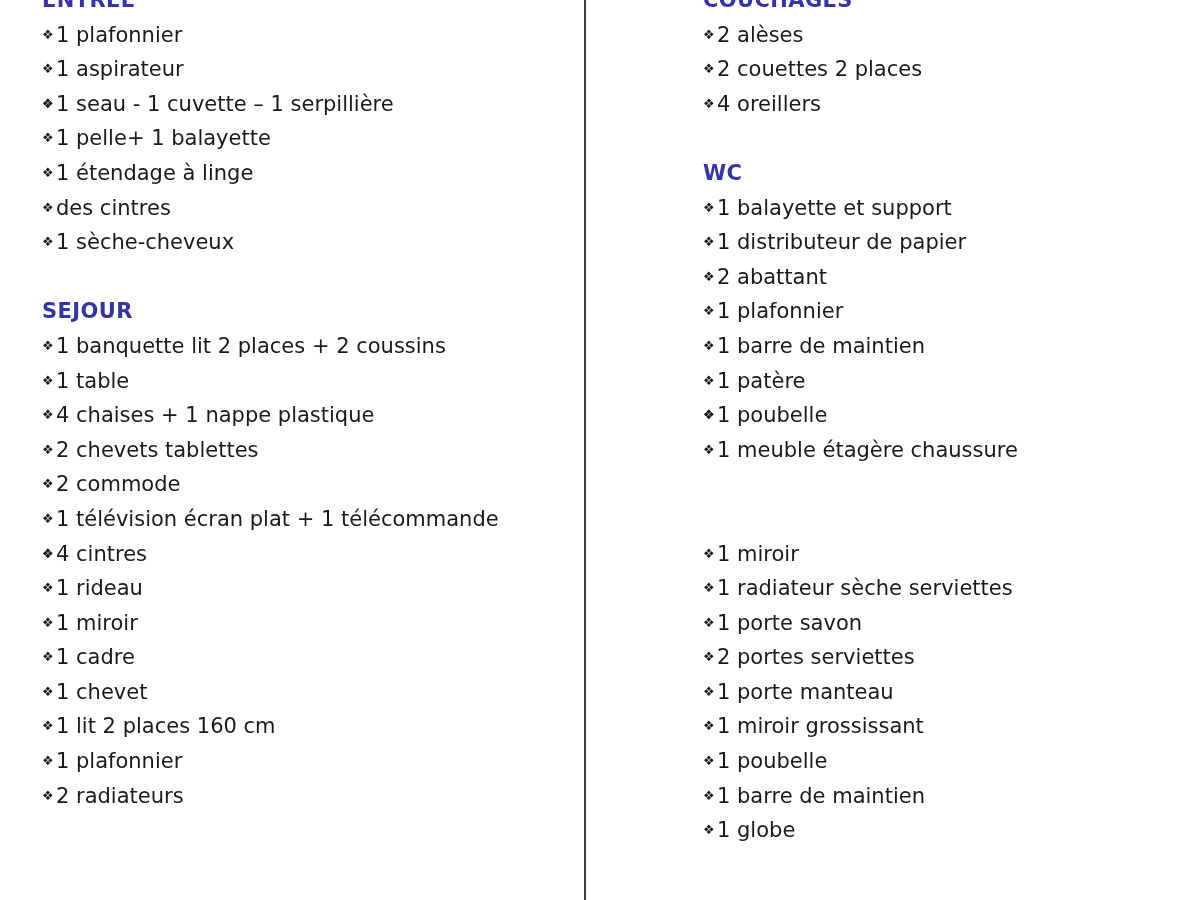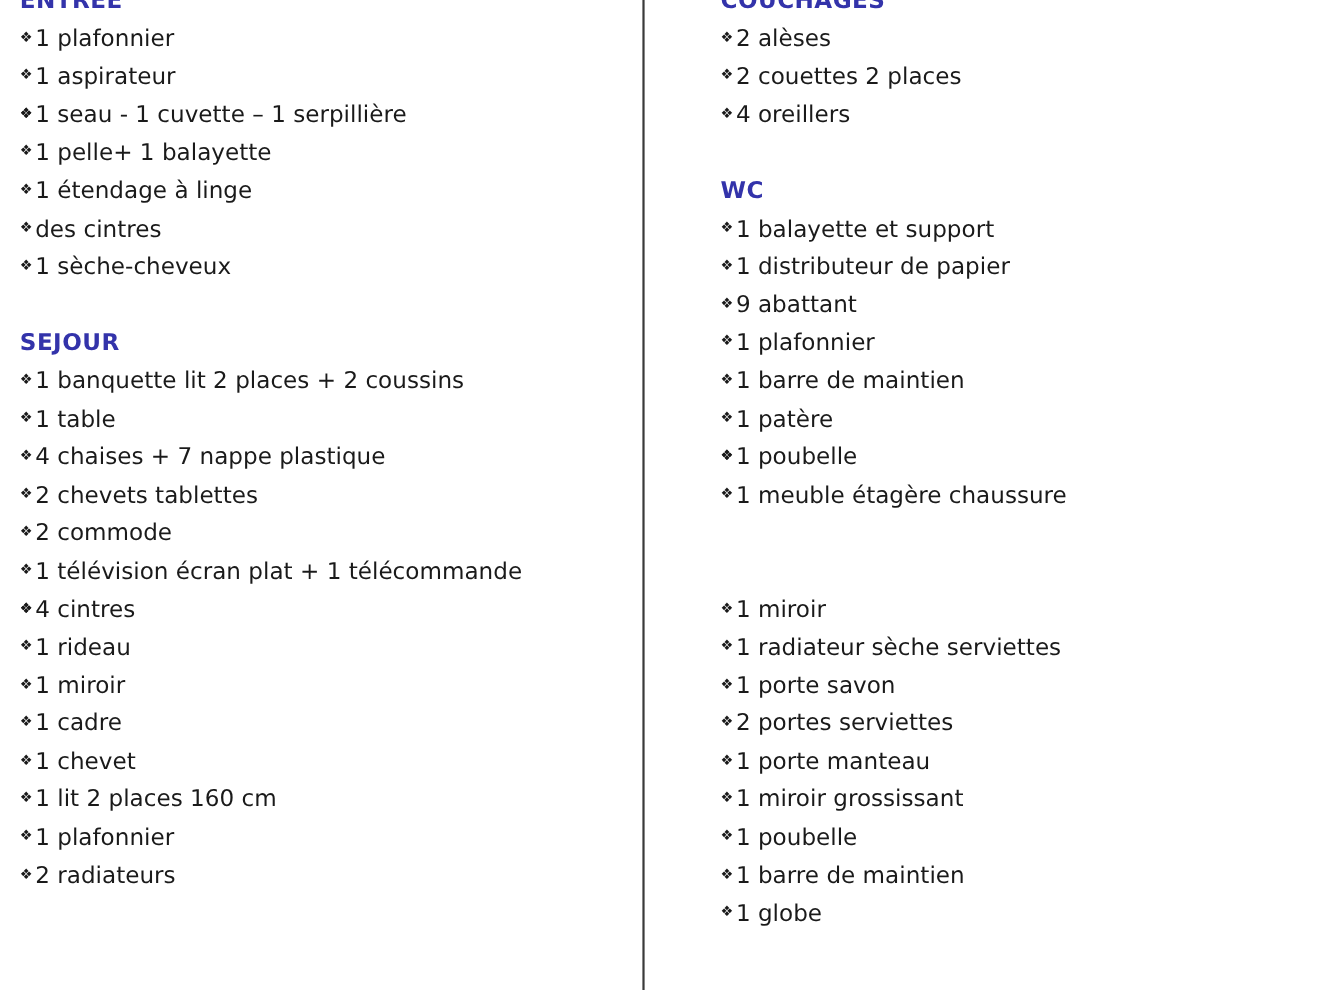--- a/index.html
+++ b/index.html
@@ -32,20 +32,21 @@
   }
   .columns {
     display: flex;
     flex-direction: row;
     width: 1200px;
     height: 900px;
     box-sizing: border-box;
   }
   .col {
     box-sizing: border-box;
+    margin-left: 24px;
   }
   .col-left {
     width: 584px;
     padding-left: 18px;
     padding-right: 10px;
   }
   .col-right {
     width: 552px;
     padding-left: 71px;
     padding-right: 10px;
@@ -120,21 +121,21 @@
         </ul>
       </div>
 
       <div class="spacer"></div>
 
       <div class="section">
         <div class="section-title">SEJOUR</div>
         <ul class="items">
           <li><span class="bullet">❖</span><span>1 banquette lit 2 places + 2 coussins</span></li>
           <li><span class="bullet">❖</span><span>1 table</span></li>
-          <li><span class="bullet">❖</span><span>4 chaises + 7 nappe plastique</span></li>
+          <li><span class="bullet">❖</span><span>4 chaises + 1 nappe plastique</span></li>
           <li><span class="bullet">❖</span><span>2 chevets tablettes</span></li>
           <li><span class="bullet">❖</span><span>2 commode</span></li>
           <li><span class="bullet">❖</span><span>1 télévision écran plat + 1 télécommande</span></li>
           <li><span class="bullet">❖</span></li>
           <li><span class="bullet">❖</span><span>4 cintres</span></li>
           <li><span class="bullet">❖</span><span>1 rideau</span></li>
           <li><span class="bullet">❖</span><span>1 miroir</span></li>
           <li><span class="bullet">❖</span><span>1 cadre</span></li>
           <li><span class="bullet">❖</span><span>1 chevet</span></li>
           <li><span class="bullet">❖</span><span>1 lit 2 places 160 cm</span></li>
@@ -156,21 +157,21 @@
         </ul>
       </div>
 
       <div class="spacer"></div>
 
       <div class="section">
         <div class="section-title">WC</div>
         <ul class="items">
           <li><span class="bullet">❖</span><span>1 balayette et support</span></li>
           <li><span class="bullet">❖</span><span>1 distributeur de papier</span></li>
-          <li><span class="bullet">❖</span><span>9 abattant</span></li>
+          <li><span class="bullet">❖</span><span>2 abattant</span></li>
           <li><span class="bullet">❖</span><span>1 plafonnier</span></li>
           <li><span class="bullet">❖</span><span>1 barre de maintien</span></li>
           <li><span class="bullet">❖</span><span>1 patère</span></li>
           <li><span class="bullet">❖</span></li>
           <li><span class="bullet">❖</span><span>1 poubelle</span></li>
           <li><span class="bullet">❖</span><span>1 meuble étagère chaussure</span></li>
         </ul>
       </div>
 
       <div class="spacer"></div>

